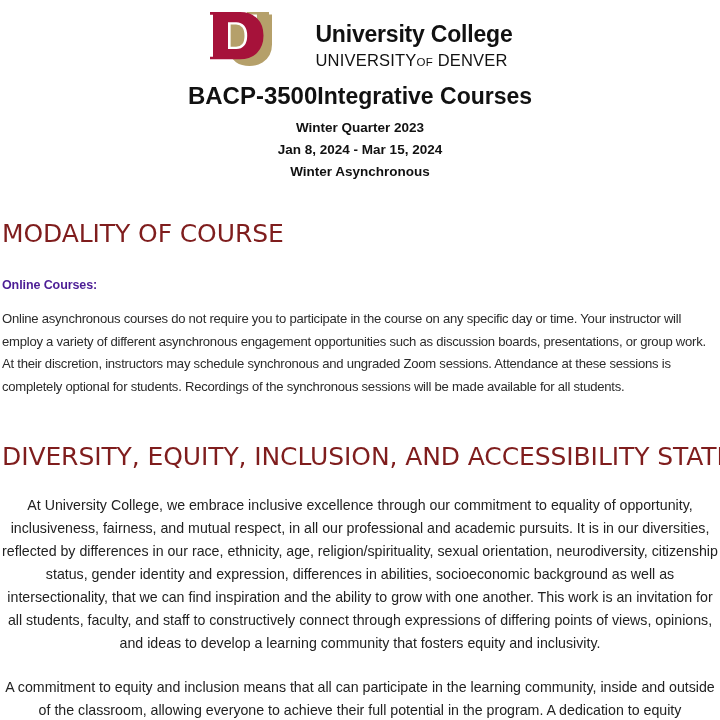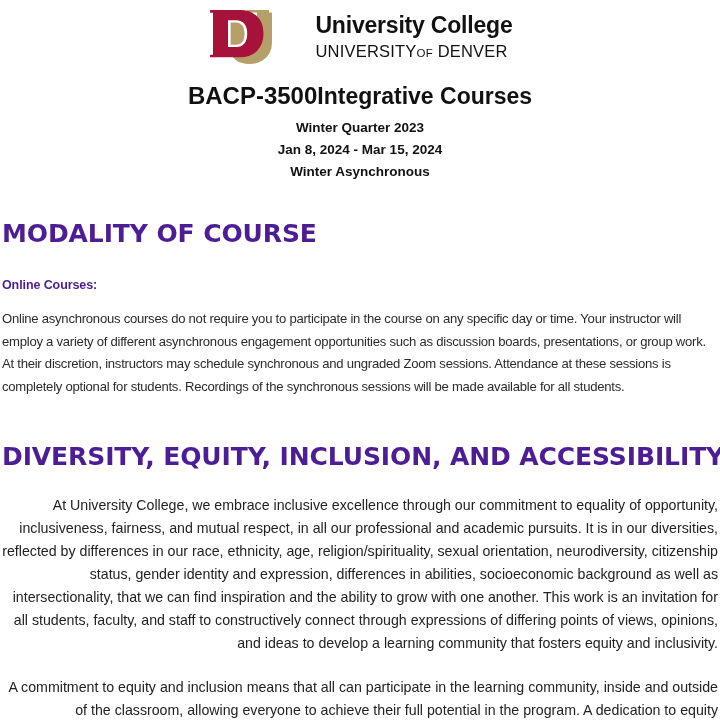--- a/index.html
+++ b/index.html
@@ -19,21 +19,21 @@
 
   .page {
     width: 720px;
     box-sizing: border-box;
     padding: 0;
   }
 
   
   .masthead {
     display: flex;
-    align-items: center;
+    align-items: flex-end;
     justify-content: center;
     gap: 30px;
     padding-top: 6px;
     height: 62px;
   }
 
   .logo-mark {
     width: 78px;
     height: 58px;
     flex: 0 0 auto;
@@ -95,24 +95,24 @@
     line-height: 1.65;
     color: #111111;
   }
 
   
   .section {
     padding: 0 2px;
   }
   .section-heading {
     font-family: "DejaVu Sans", sans-serif;
-    font-weight: bold;
+    font-weight: normal;
     font-size: 25px;
     line-height: 1.2;
-    color: #4c1d95;
+    color: #7f1d1d;
     letter-spacing: -0.1px;
     white-space: nowrap;
   }
   #modality-heading { margin-top: 36px; }
   #dea-heading { margin-top: 44px; }
 
   .lead-label {
     font-family: "Liberation Sans", sans-serif;
     font-weight: bold;
     font-size: 12.5px;
@@ -132,21 +132,21 @@
     text-align: left;
   }
 
   .body-regular {
     font-family: "Liberation Sans", sans-serif;
     font-weight: normal;
     font-size: 14.2px;
     line-height: 1.62;
     color: #222222;
     margin-top: 22px;
-    text-align: right;
+    text-align: center;
   }
   #dea-paragraph-2 { margin-top: 21px; }
 </style>
 </head>
 <body>
 
 <div class="page">
 
   <div class="masthead">
 

